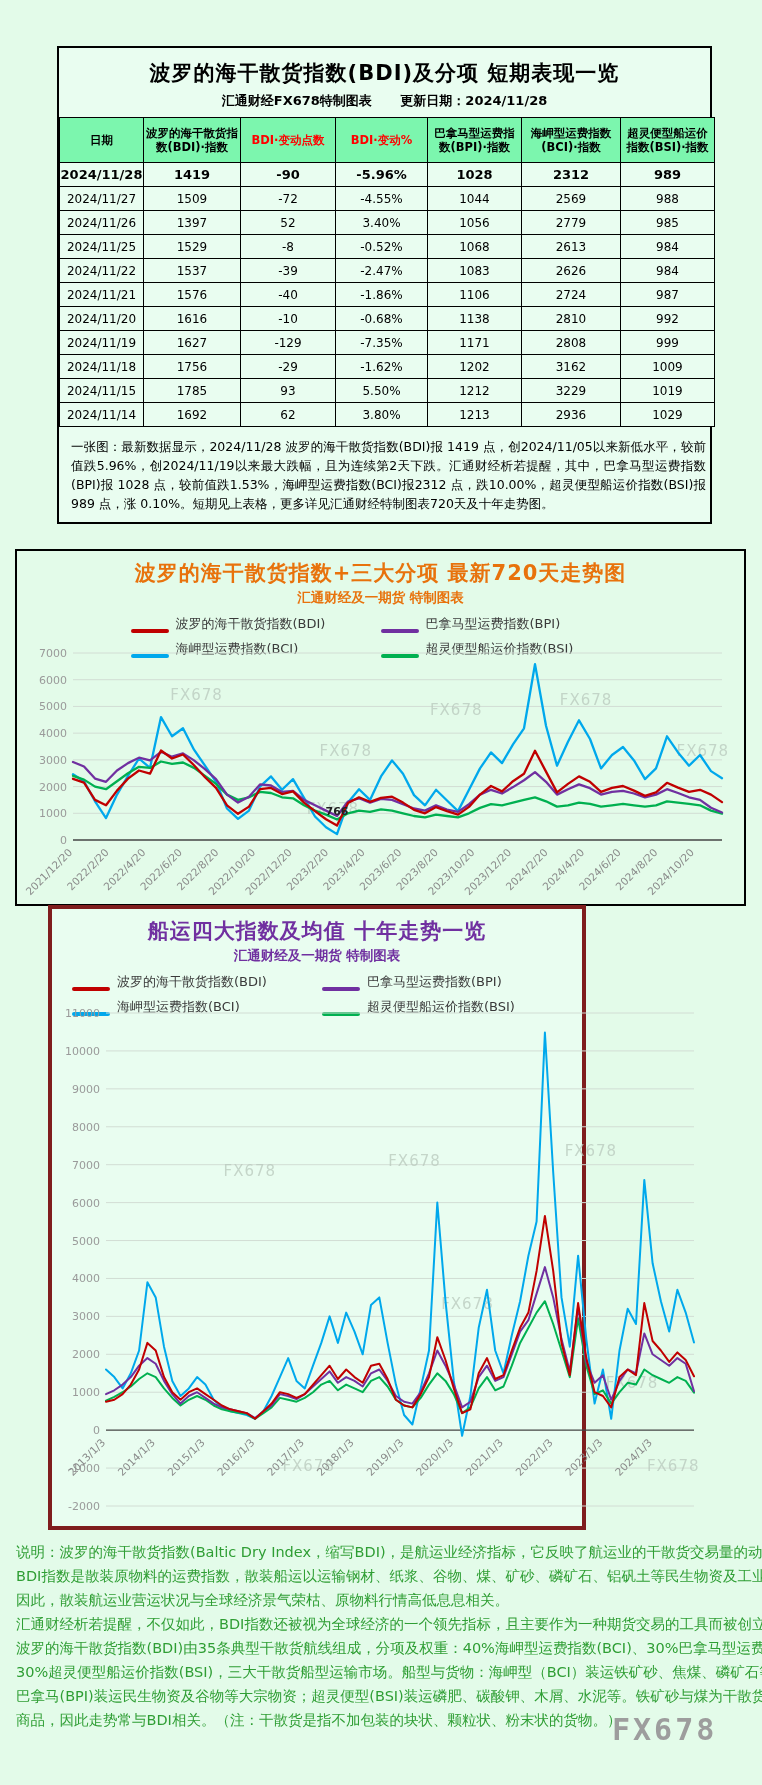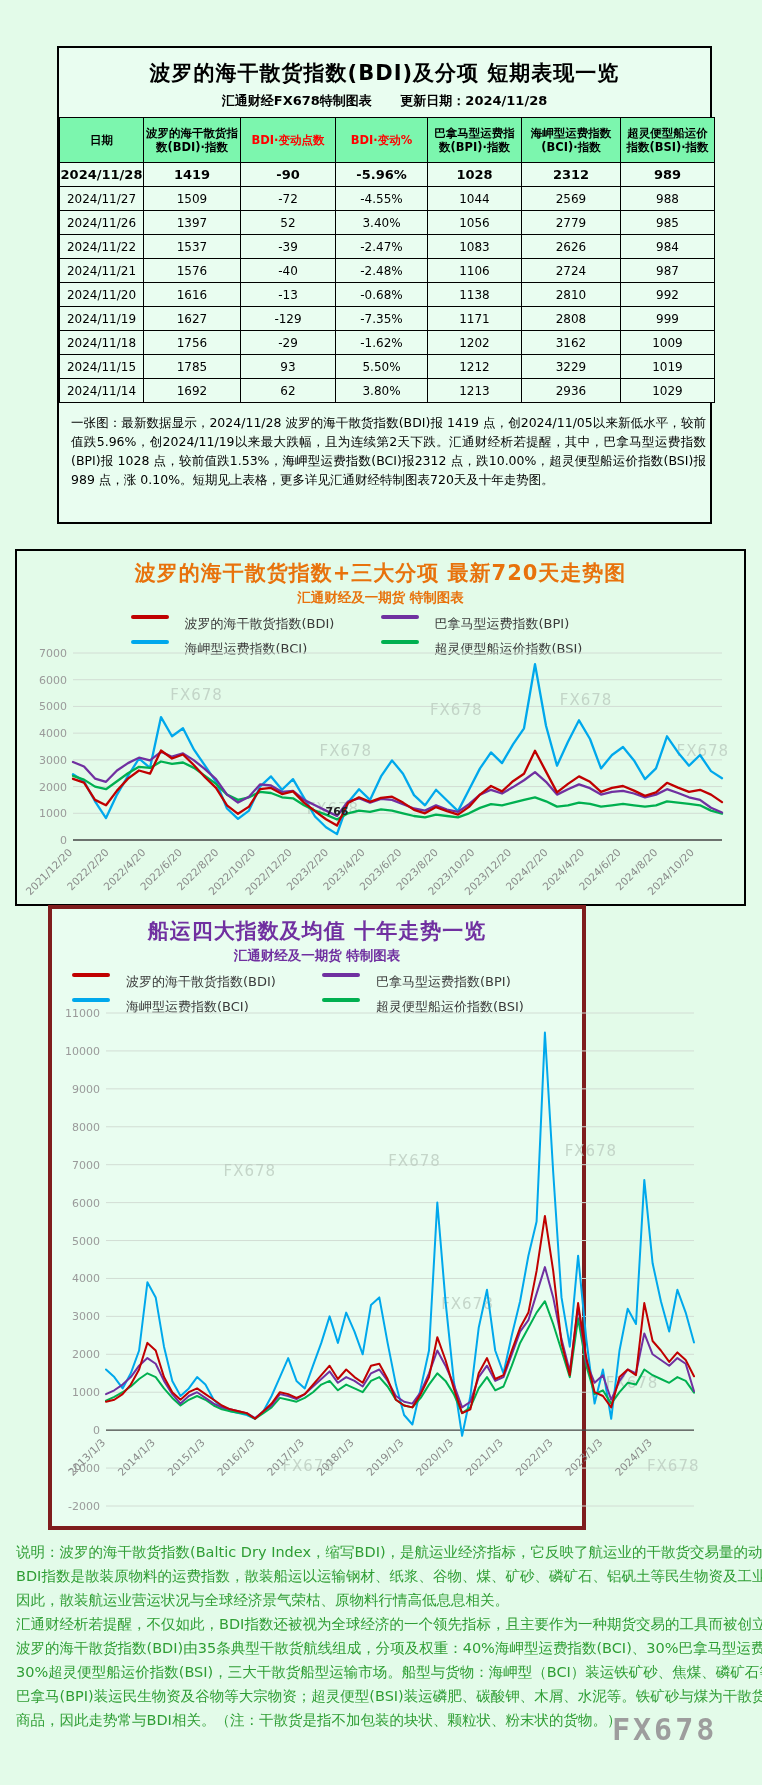--- a/index.html
+++ b/index.html
@@ -18,21 +18,21 @@
   table.bdi td{border:1px solid #000;background:#e9fdf0;font-size:12px;height:23px;
                text-align:center;padding:0;}
   table.bdi tr.latest td{font-weight:bold;font-size:13px;}
   .tp-note{font-size:12.5px;line-height:19px;color:#000;padding:10px 4px 0 12px;text-align:justify;}
   
   .chart-panel-720{left:15px;top:549px;width:731px;height:357px;border:2px solid #000;}
   .chart-panel-10y{left:48px;top:905px;width:538px;height:625px;border:4px solid #7f1d1d;background:#e9fdf0;}
   .c-title{text-align:center;font-weight:bold;font-size:21px;margin-top:8px;letter-spacing:1px;}
   .c-sub{text-align:center;font-weight:bold;font-size:13.5px;margin-top:2px;}
   .legend{display:flex;flex-wrap:wrap;justify-content:center;margin:8px auto 0 auto;width:540px;row-gap:7px;}
-  .legend-item{display:flex;align-items:flex-start;gap:16px;font-size:13px;color:#3a3a3a;width:250px;}
+  .legend-item{display:flex;align-items:flex-end;gap:7px;font-size:13px;color:#3a3a3a;width:250px;}
   .legend-swatch{width:38px;height:4px;border-radius:2px;flex:0 0 auto;}
   .chart-box{position:absolute;}
   .box-720{left:4px;top:96px;width:719px;height:255px;}
   .box-10y{left:4px;top:96px;width:654px;height:515px;}
   
   .desc{position:absolute;left:16px;top:1540px;width:736px;color:#2f9e34;font-size:14.5px;line-height:24px;}
   .desc div{white-space:nowrap;}
   .corner-wm{position:absolute;left:612px;top:1712px;color:#9d9d9d;font-size:30px;
              font-weight:bold;letter-spacing:3px;font-family:"DejaVu Sans Mono",monospace;}
 </style>
@@ -90,41 +90,50 @@
           <tr>
             <td>2024/11/26</td>
             <td>1397</td>
             <td>52</td>
             <td>3.40%</td>
             <td>1056</td>
             <td>2779</td>
             <td>985</td>
           </tr>
           <tr>
+            <td>2024/11/25</td>
+            <td>1529</td>
+            <td>-8</td>
+            <td>-0.52%</td>
+            <td>1068</td>
+            <td>2613</td>
+            <td>984</td>
+          </tr>
+          <tr>
             <td>2024/11/22</td>
             <td>1537</td>
             <td>-39</td>
             <td>-2.47%</td>
             <td>1083</td>
             <td>2626</td>
             <td>984</td>
           </tr>
           <tr>
             <td>2024/11/21</td>
             <td>1576</td>
             <td>-40</td>
-            <td>-2.48%</td>
+            <td>-1.86%</td>
             <td>1106</td>
             <td>2724</td>
             <td>987</td>
           </tr>
           <tr>
             <td>2024/11/20</td>
             <td>1616</td>
-            <td>-13</td>
+            <td>-10</td>
             <td>-0.68%</td>
             <td>1138</td>
             <td>2810</td>
             <td>992</td>
           </tr>
           <tr>
             <td>2024/11/19</td>
             <td>1627</td>
             <td>-129</td>
             <td>-7.35%</td>

